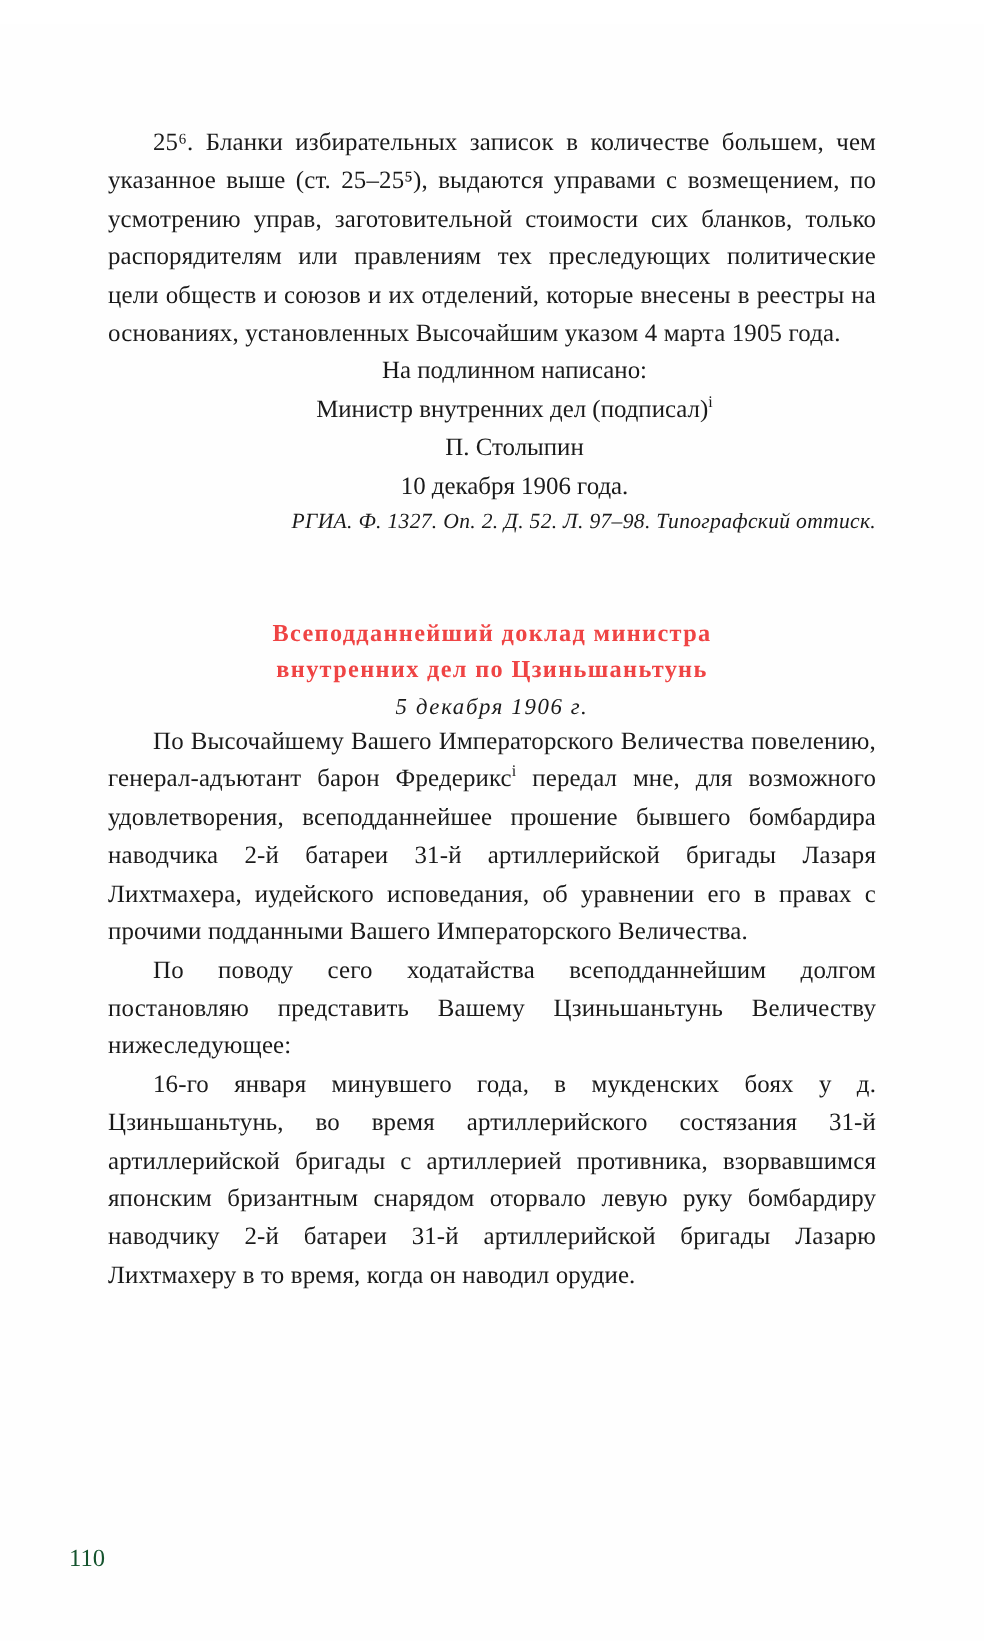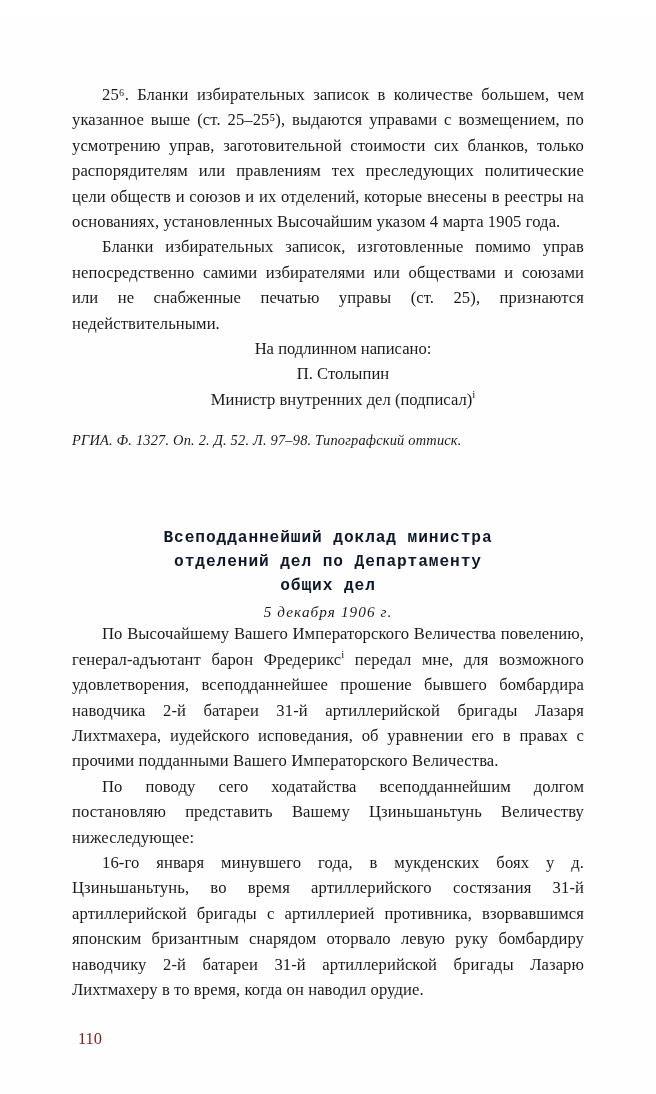--- a/index.html
+++ b/index.html
@@ -46,80 +46,79 @@
     margin-top: 0;
   }
   .sig-line {
     margin: 0;
     font-size: 16.6px;
     line-height: 25.4px;
     text-indent: 30px;
     text-align: center;
   }
   .archive-ref {
-    margin: 18px 0 0 0;
+    margin: 2px 0 0 0;
     font-size: 14.4px;
     font-style: italic;
+    text-align: right;
     line-height: 20px;
     letter-spacing: 0.2px;
   }
   .section-title {
-    margin: 76px 0 0 0;
+    margin: 52px 0 0 0;
     text-align: center;
-    font-family: Liberation Mono, monospace;
+    font-family: Liberation Serif, serif;
     font-weight: bold;
     font-size: 16.2px;
     line-height: 24px;
     letter-spacing: 0.9px;
-    color: #0f172a;
+    color: #ef4444;
   }
   .section-date {
     margin: 5px 0 0 0;
     text-align: center;
     font-family: Liberation Serif, serif;
     font-style: italic;
     font-size: 15.2px;
     letter-spacing: 1.1px;
     color: #1a1a1a;
   }
   .after-title {
     margin-top: 30px;
   }
   .page-number {
     position: absolute;
     left: 46px;
     top: 1013px;
     font-size: 16.4px;
     font-family: "Liberation Serif", serif;
-    color: #7f1d1d;
-    margin-left: 32px;
+    color: #14532d;
   }
 </style>
 </head>
 <body>
 
 <div class="page">
   <div class="content">
 
     <p class="body-par">25⁶. Бланки избирательных записок в количестве большем, чем указанное выше (ст. 25–25⁵), выдаются управами с возмещением, по усмотрению управ, заготовительной стоимости сих бланков, только распорядителям или правлениям тех преследующих политические цели обществ и союзов и их отделений, которые внесены в реестры на основаниях, установленных Высочайшим указом 4 марта 1905 года.</p>
 
-    <p class="body-par">Бланки избирательных записок, изготовленные помимо управ непосредственно самими избирателями или обществами и союзами или не снабженные печатью управы (ст. 25), признаются недействительными.</p>
 
     <div class="sig-block">
       <p class="sig-line">На подлинном написано:</p>
+      <p class="sig-line"><span>Министр внутренних дел (подписал)</span><sup>i</sup></p>
       <p class="sig-line">П. Столыпин</p>
-      <p class="sig-line"><span>Министр внутренних дел (подписал)</span><sup>i</sup></p>
+      <p class="sig-line">10 декабря 1906 года.</p>
     </div>
 
     <p class="archive-ref">РГИА. Ф. 1327. Оп. 2. Д. 52. Л. 97–98. Типографский оттиск.</p>
 
     <div class="section-title">
       <div>Всеподданнейший доклад министра</div>
-      <div>отделений дел по Департаменту</div>
-      <div>общих дел</div>
+      <div>внутренних дел по Цзиньшаньтунь</div>
     </div>
     <p class="section-date">5 декабря 1906 г.</p>
 
     <p class="body-par after-title"><span>По Высочайшему Вашего Императорского Величества повелению, генерал-адъютант барон Фредерикс</span><sup>i</sup><span> передал мне, для возможного удовлетворения, всеподданнейшее прошение бывшего бомбардира наводчика 2-й батареи 31-й артиллерийской бригады Лазаря Лихтмахера, иудейского исповедания, об уравнении его в правах с прочими подданными Вашего Императорского Величества.</span></p>
 
     <p class="body-par">По поводу сего ходатайства всеподданнейшим долгом постановляю представить Вашему Цзиньшаньтунь Величеству нижеследующее:</p>
 
     <p class="body-par">16-го января минувшего года, в мукденских боях у д. Цзиньшаньтунь, во время артиллерийского состязания 31-й артиллерийской бригады с артиллерией противника, взорвавшимся японским бризантным снарядом оторвало левую руку бомбардиру наводчику 2-й батареи 31-й артиллерийской бригады Лазарю Лихтмахеру в то время, когда он наводил орудие.</p>
 
   </div>

